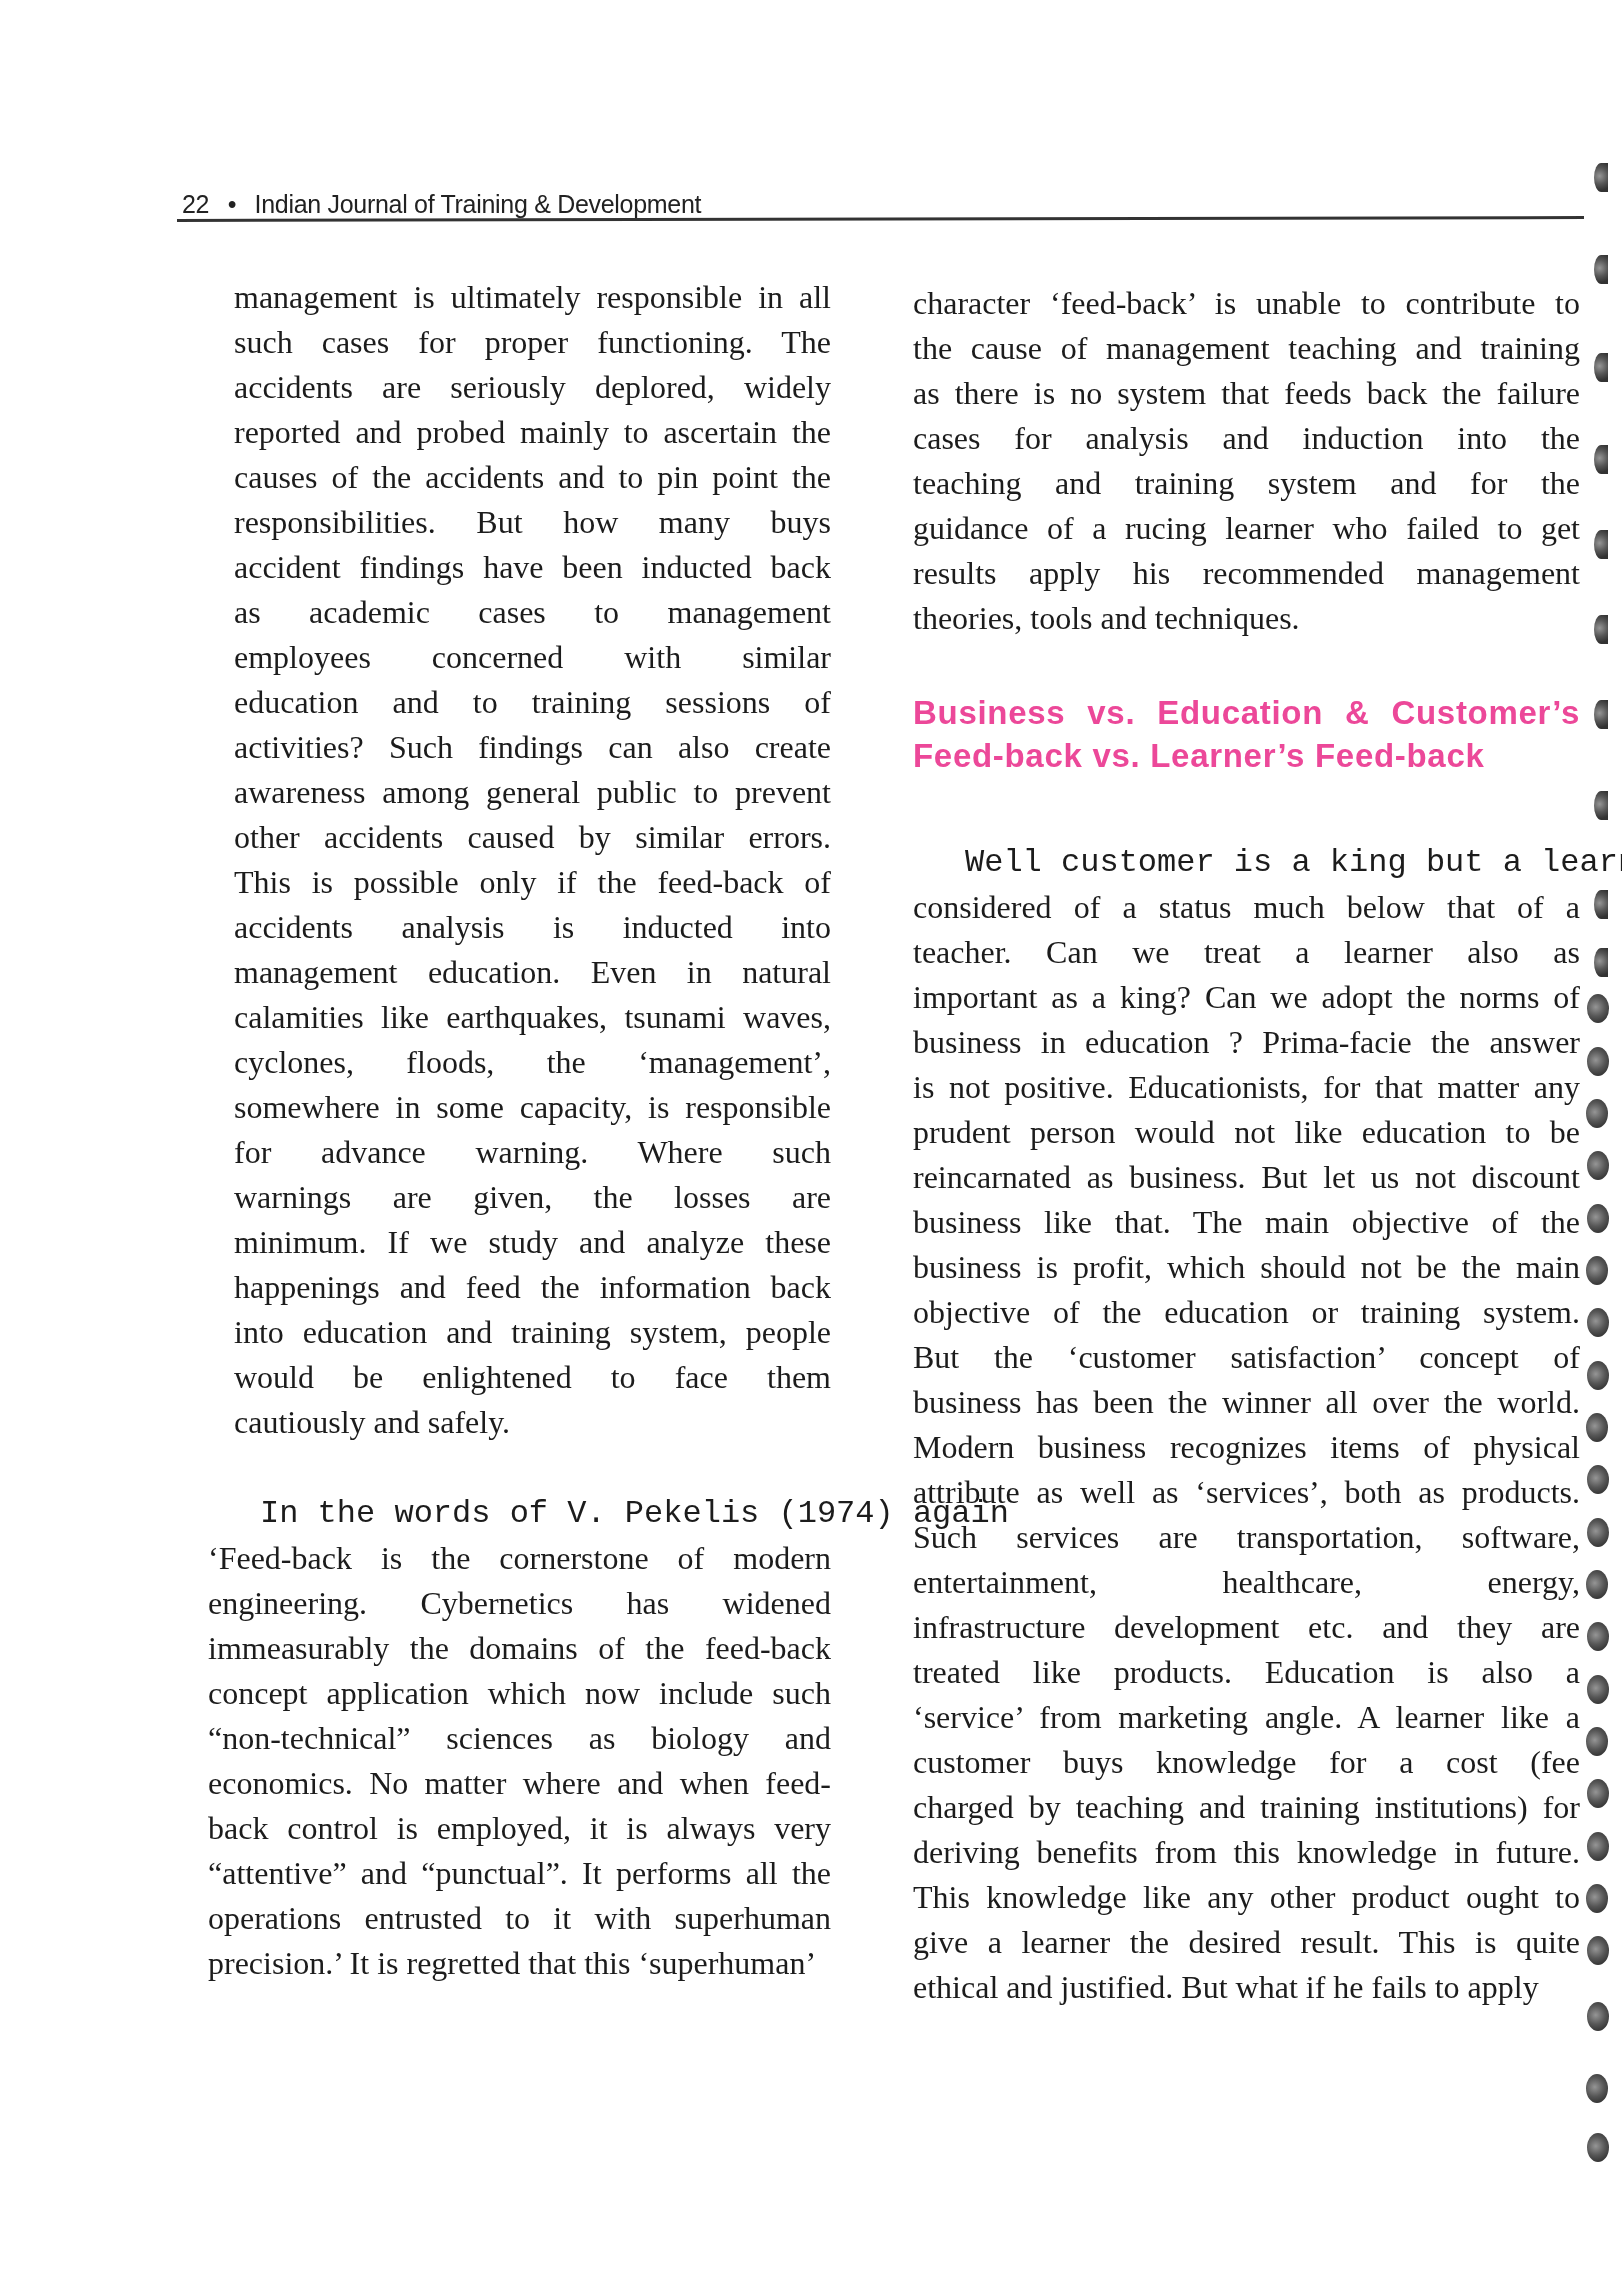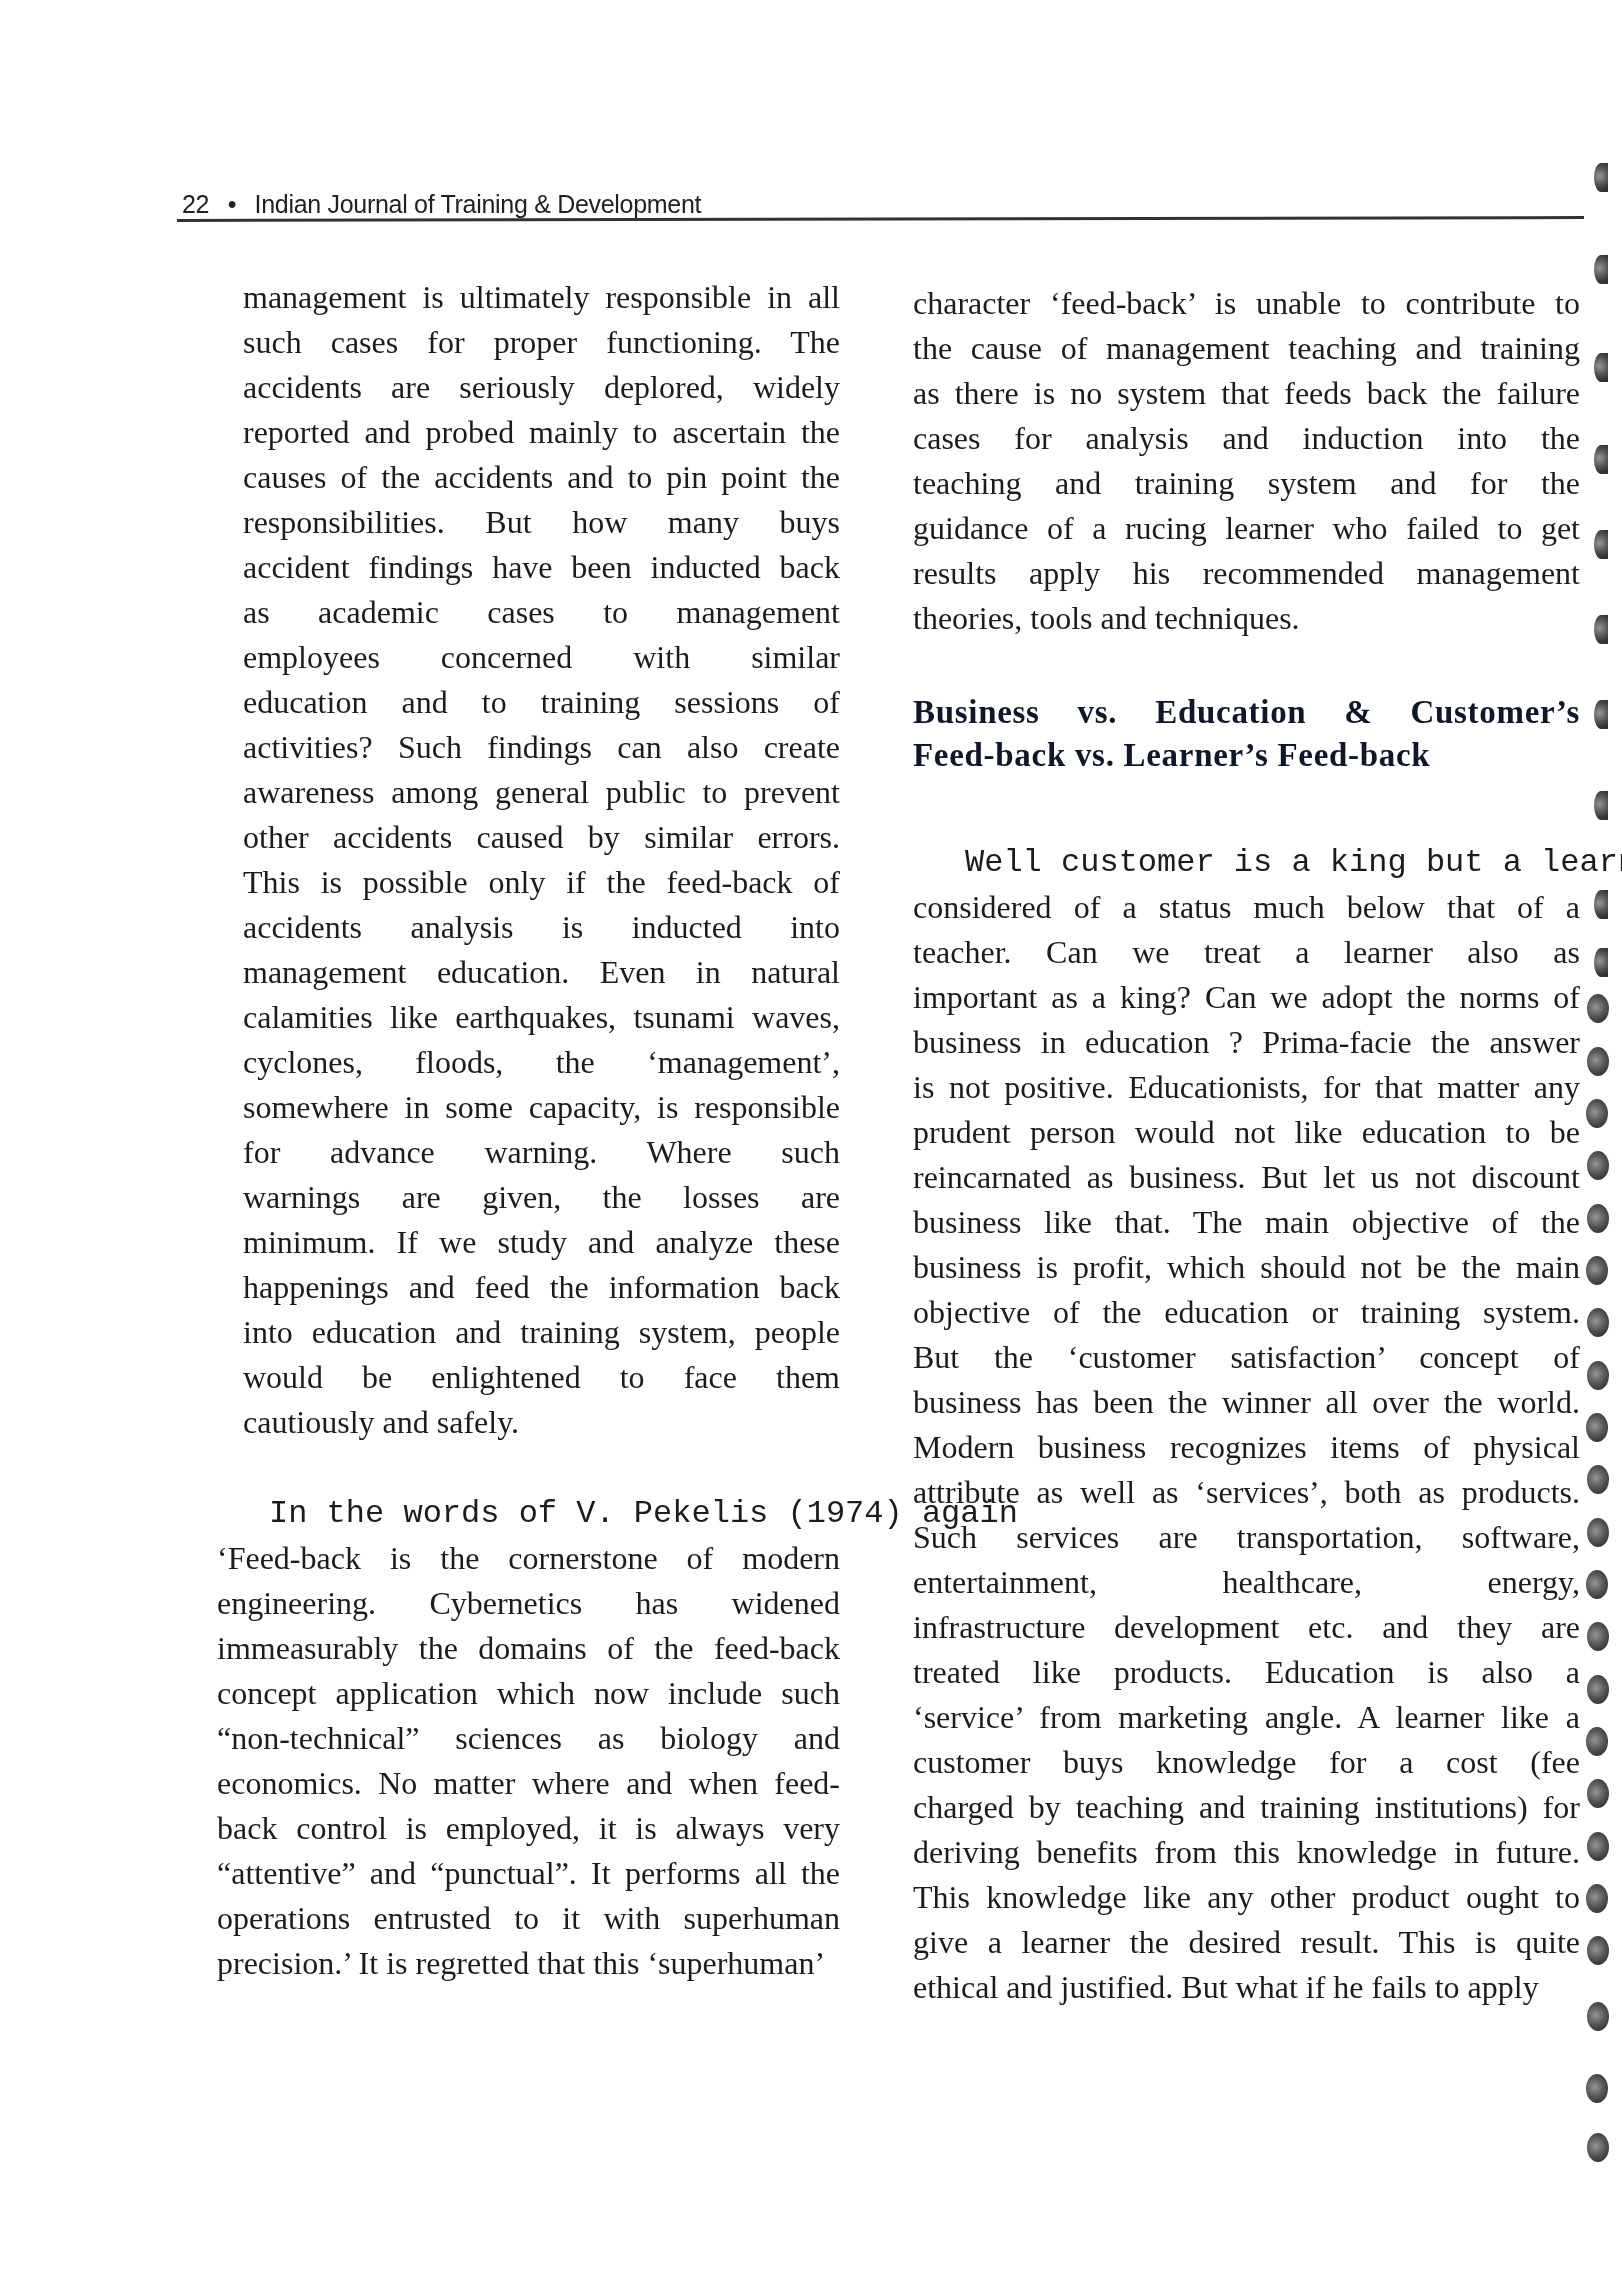--- a/index.html
+++ b/index.html
@@ -19,28 +19,28 @@
 
   .col {
     position: absolute; font-family: "Liberation Serif", serif; font-size: 32px;
     line-height: 45px; color: #1c1c1c;
   }
   .col .ln { display: block; white-space: nowrap; text-align: justify; text-align-last: justify; }
   .col .ln.last { text-align-last: left; }
   .col .ln.indent { padding-left: 52px; font-family: Liberation Mono, monospace; }
   .col .gap { display: block; height: 46px; }
 
-  #col-left { left: 243px; top: 275px; width: 597px; }
+  #col-left { left: 234px; top: 275px; width: 597px; }
   #col-left .p2 { margin-left: -26px; width: 623px; }
 
   #col-right { left: 913px; top: 281px; width: 667px; }
 
   .section-heading {
-    font-family: Liberation Serif, serif; font-weight: bold; font-size: 33px;
-    line-height: 43px; letter-spacing: 0.7px; color: #0f172a;
+    font-family: Liberation Sans, sans-serif; font-weight: bold; font-size: 33px;
+    line-height: 43px; letter-spacing: 0.7px; color: #ec4899;
   }
   .section-heading .ln { text-align-last: justify; }
   .section-heading .ln.last { text-align-last: left; }
 
   .holes { position: absolute; left: 1582px; top: 137px; width: 39px; height: 2094px; }
   .hole {
     position: absolute; width: 22px; height: 29px; border-radius: 50%;
     background: radial-gradient(circle at 40% 45%, #8a8a8a 0%, #444 45%, #1c1c1c 80%);
     opacity: 0.9;
   }

